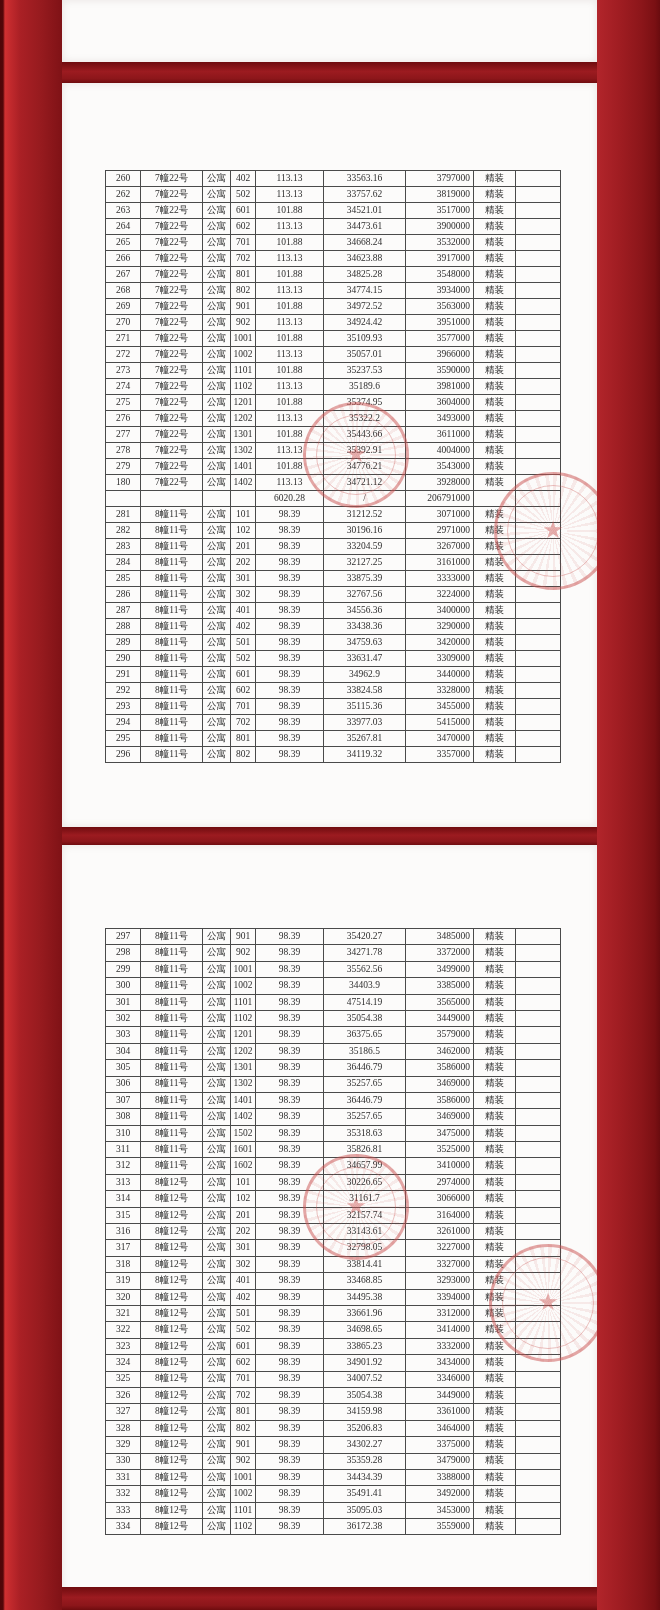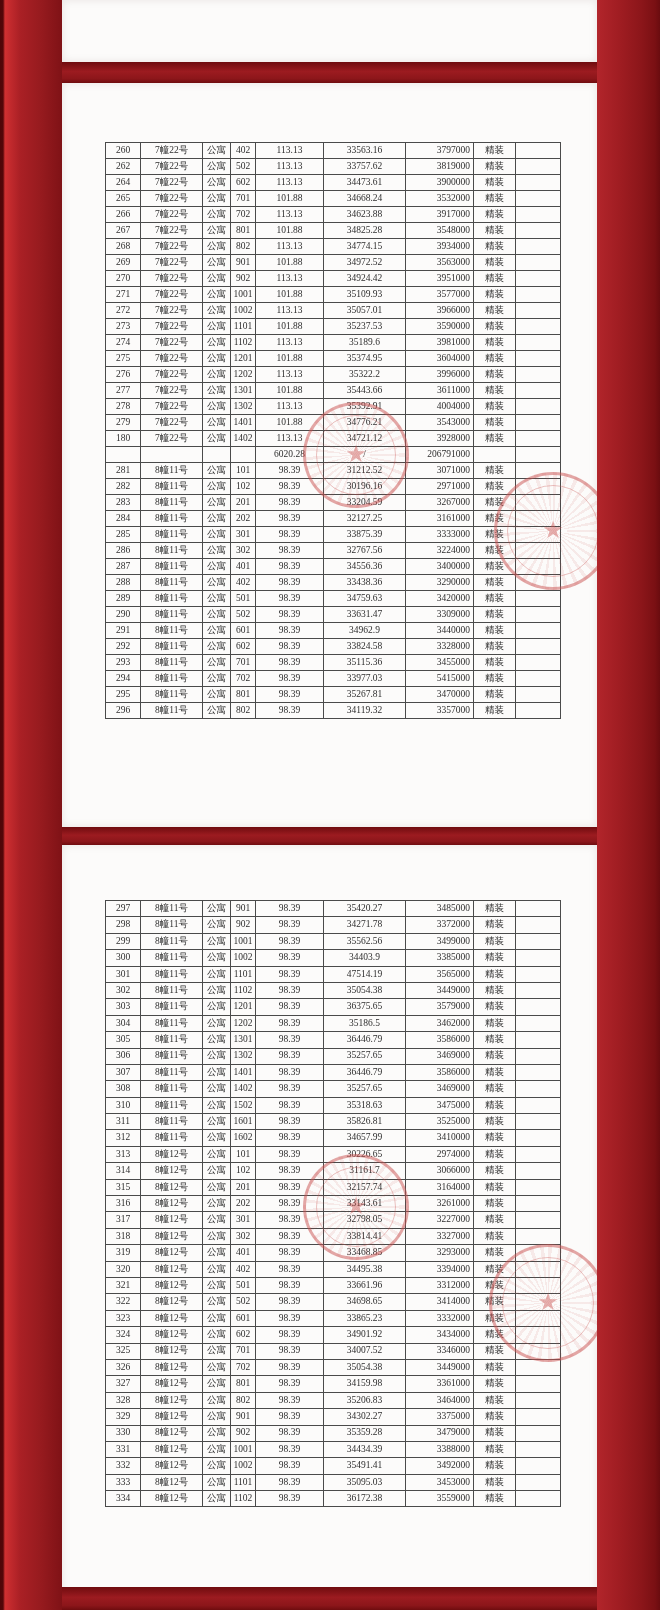--- a/index.html
+++ b/index.html
@@ -37,20 +37,21 @@
   .white-top{top:0;height:62px;}
   .page1{top:83px;height:744px;}
   .page2{top:845px;height:832px;}
   
   table.price{
     position:absolute;
     border-collapse:collapse;
     table-layout:fixed;
     width:455px;
     left:43px;
+    margin-top:28px;
   }
   .page1 table.price{top:59px;}
   .page2 table.price{top:55px;}
   table.price td{
     border:1px solid #4a4a4a;
     font-size:9.5px;
     line-height:1;
     color:#2e2e2e;
     text-align:center;
     padding:0;
@@ -120,20 +121,31 @@
             <td class="c1">7幢22号</td>
             <td class="c2">公寓</td>
             <td class="c3">502</td>
             <td class="c4">113.13</td>
             <td class="c5">33757.62</td>
             <td class="c6">3819000</td>
             <td class="c7">精装</td>
             <td class="c8"></td>
           </tr>
           <tr>
+            <td class="c0">263</td>
+            <td class="c1">7幢22号</td>
+            <td class="c2">公寓</td>
+            <td class="c3">601</td>
+            <td class="c4">101.88</td>
+            <td class="c5">34521.01</td>
+            <td class="c6">3517000</td>
+            <td class="c7">精装</td>
+            <td class="c8"></td>
+          </tr>
+          <tr>
             <td class="c0">264</td>
             <td class="c1">7幢22号</td>
             <td class="c2">公寓</td>
             <td class="c3">602</td>
             <td class="c4">113.13</td>
             <td class="c5">34473.61</td>
             <td class="c6">3900000</td>
             <td class="c7">精装</td>
             <td class="c8"></td>
           </tr>
@@ -258,21 +270,21 @@
             <td class="c7">精装</td>
             <td class="c8"></td>
           </tr>
           <tr>
             <td class="c0">276</td>
             <td class="c1">7幢22号</td>
             <td class="c2">公寓</td>
             <td class="c3">1202</td>
             <td class="c4">113.13</td>
             <td class="c5">35322.2</td>
-            <td class="c6">3996000</td>
+            <td class="c6">3493000</td>
             <td class="c7">精装</td>
             <td class="c8"></td>
           </tr>
           <tr>
             <td class="c0">277</td>
             <td class="c1">7幢22号</td>
             <td class="c2">公寓</td>
             <td class="c3">1301</td>
             <td class="c4">101.88</td>
             <td class="c5">35443.66</td>

